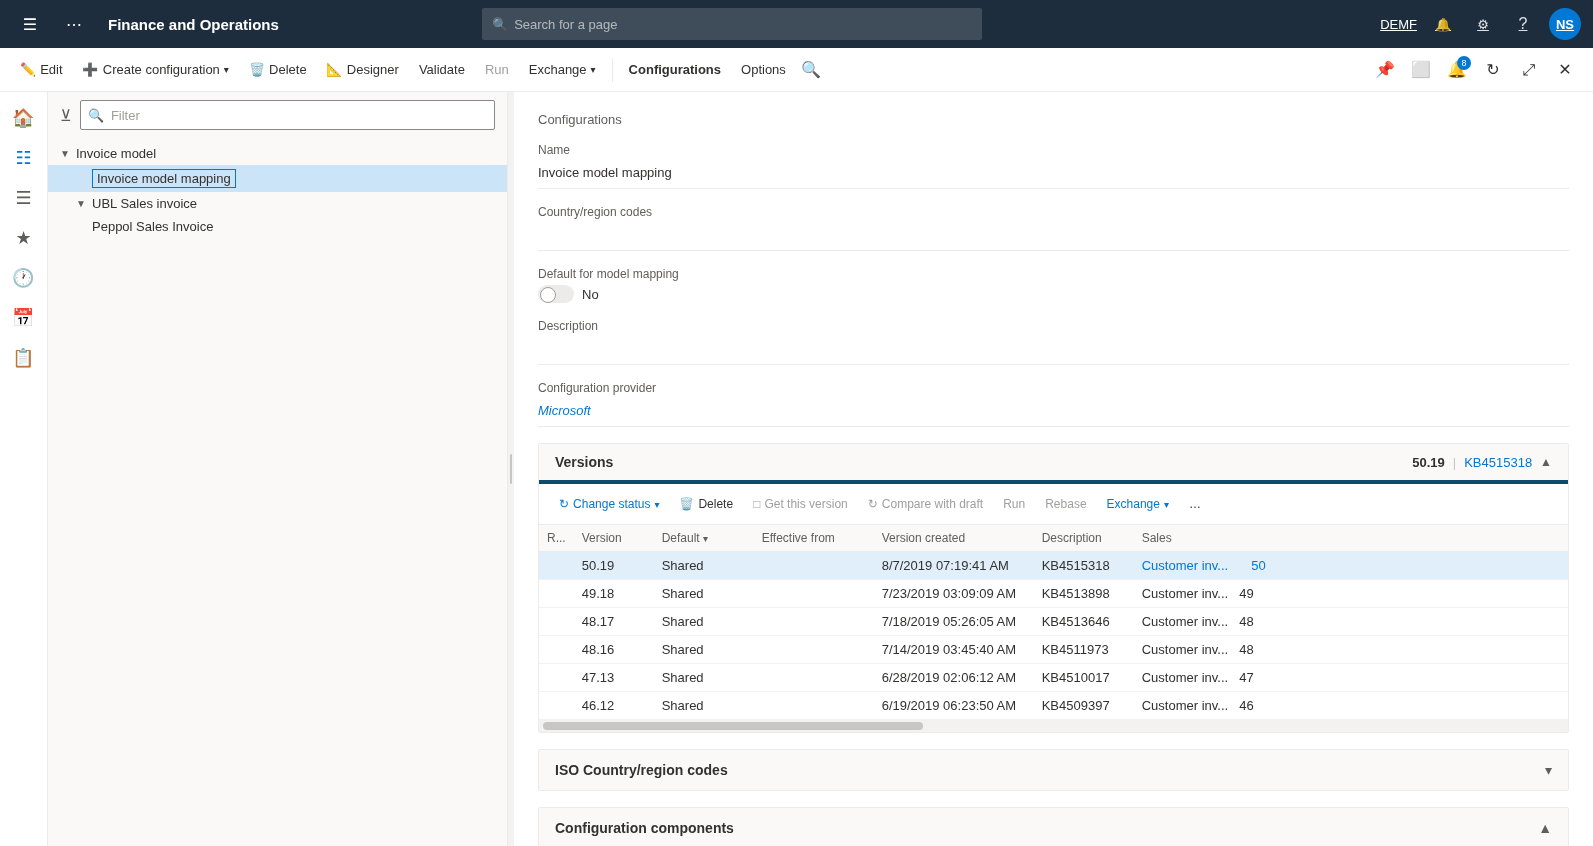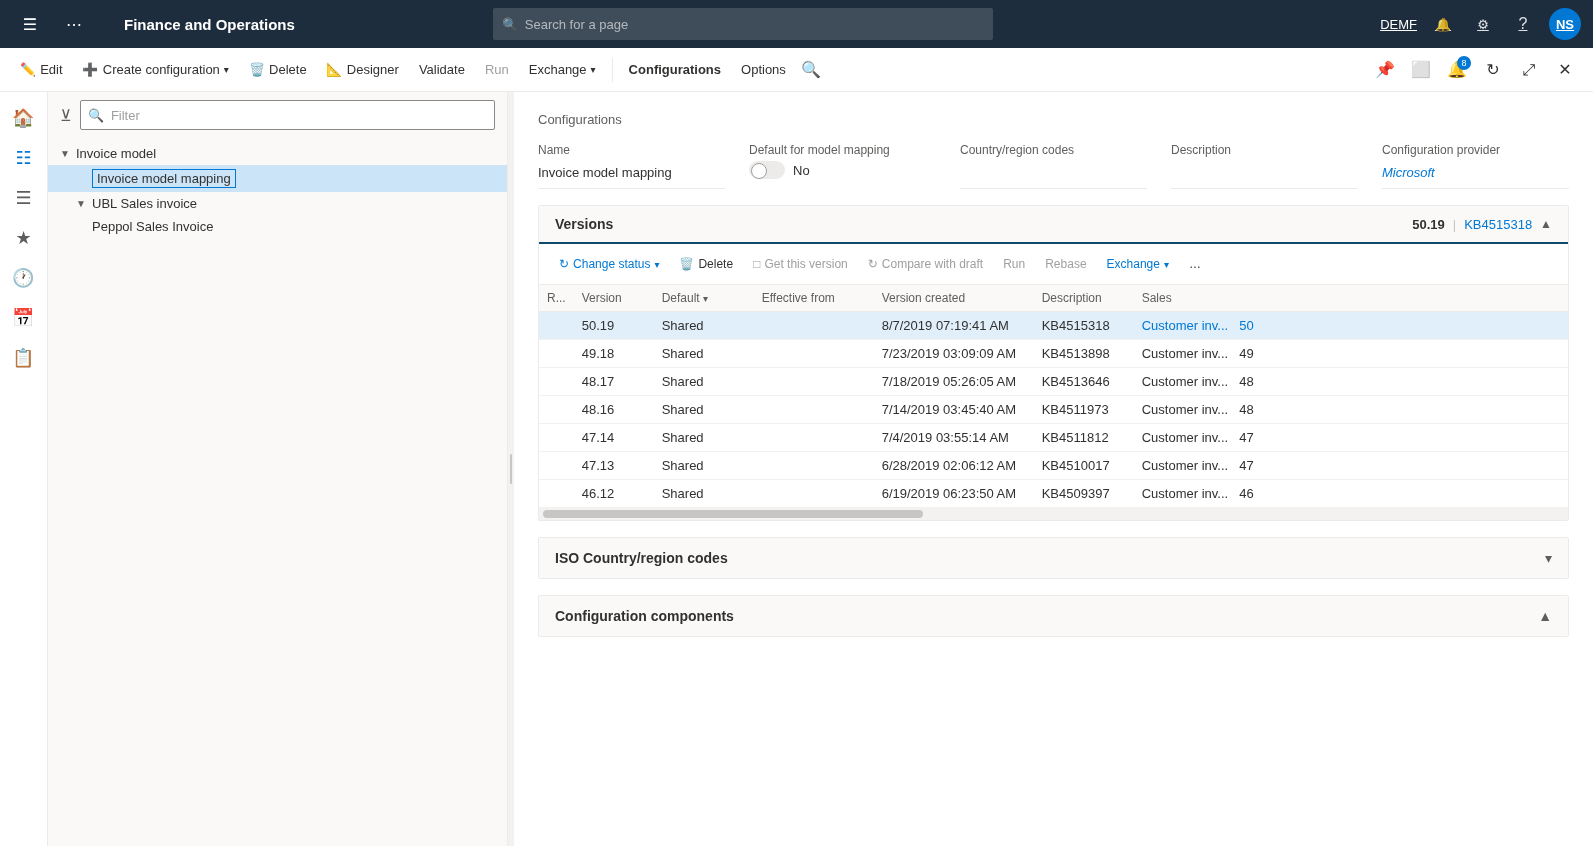--- a/index.html
+++ b/index.html
@@ -12,21 +12,21 @@
       display: flex;
       align-items: center;
       padding: 0 12px;
       gap: 8px;
       color: white;
     }
     .top-nav .app-name {
       color: white;
       font-size: 15px;
       font-weight: 600;
-      margin-left: 24px;
+      margin-left: 8px;
       white-space: nowrap;
     }
     .top-nav .search-bar {
       flex: 1;
       max-width: 500px;
       margin: 0 auto;
       background: rgba(255,255,255,0.15);
       border-radius: 2px;
       display: flex;
       align-items: center;
@@ -196,21 +196,21 @@
     .resize-handle::after {
       content: ''; display: block; width: 2px; height: 30px;
       background: #c8c6c4; border-radius: 2px;
     }
 
     
     .section-title { font-size: 13px; color: #605e5c; margin-bottom: 16px; }
 
     .form-grid {
       display: grid;
-      grid-template-columns: 1fr 1fr 1fr 1fr 1fr;
+      grid-template-columns: 1fr;
       gap: 16px 24px;
       margin-bottom: 16px;
     }
     .form-field label { font-size: 12px; color: #605e5c; display: block; margin-bottom: 4px; }
     .form-field .field-value {
       font-size: 13px; color: #323130;
       border-bottom: 1px solid #edebe9;
       padding: 4px 0;
       min-height: 28px;
     }
@@ -238,21 +238,21 @@
     .versions-section {
       border: 1px solid #edebe9;
       border-radius: 2px;
       margin-bottom: 16px;
     }
     .versions-header {
       display: flex;
       align-items: center;
       padding: 10px 16px;
       background: #faf9f8;
-      border-bottom: 2px solid #0c4a6e;
+      border-bottom: 4px solid #0c4a6e;
     }
     .versions-title { font-weight: 600; font-size: 14px; }
     .versions-badge {
       margin-left: auto;
       display: flex;
       align-items: center;
       gap: 8px;
       font-size: 13px;
       color: #323130;
     }
@@ -442,29 +442,29 @@
 
   <div class="main-content">
     <div class="section-title">Configurations</div>
 
     <div class="form-grid">
       <div class="form-field">
         <label>Name</label>
         <div class="field-value">Invoice model mapping</div>
       </div>
       <div class="form-field">
+        <label>Country/region codes</label>
+        <div class="field-value"></div>
+      </div>
+      <div class="form-field">
         <label>Default for model mapping</label>
         <div class="toggle-wrap">
           <div class="toggle"></div>
           <span>No</span>
         </div>
-      </div>
-      <div class="form-field">
-        <label>Country/region codes</label>
-        <div class="field-value"></div>
       </div>
       <div class="form-field">
         <label>Description</label>
         <div class="field-value"></div>
       </div>
       <div class="form-field">
         <label>Configuration provider</label>
         <div class="field-value link">Microsoft</div>
       </div>
     </div>
@@ -528,21 +528,21 @@
             </tr>
           </thead>
           <tbody id="versions-tbody">
           <tr class="selected">
     <td></td>
     <td>50.19</td>
     <td>Shared</td>
     <td></td>
     <td>8/7/2019 07:19:41 AM</td>
     <td>KB4515318</td>
-    <td style="color:#0078d4">Customer inv...&nbsp;&nbsp;<span style="margin-left:4px;">50</span></td>
+    <td style="color:#0078d4">Customer inv...&nbsp;&nbsp;<span style="margin-left:16px;">50</span></td>
   </tr>
               <tr>
     <td></td>
     <td>49.18</td>
     <td>Shared</td>
     <td></td>
     <td>7/23/2019 03:09:09 AM</td>
     <td>KB4513898</td>
     <td style="color:#323130">Customer inv...&nbsp;&nbsp;<span style="margin-left:4px;">49</span></td>
   </tr>
@@ -556,29 +556,20 @@
     <td style="color:#323130">Customer inv...&nbsp;&nbsp;<span style="margin-left:4px;">48</span></td>
   </tr>
               <tr>
     <td></td>
     <td>48.16</td>
     <td>Shared</td>
     <td></td>
     <td>7/14/2019 03:45:40 AM</td>
     <td>KB4511973</td>
     <td style="color:#323130">Customer inv...&nbsp;&nbsp;<span style="margin-left:4px;">48</span></td>
-  </tr>
-              <tr>
-    <td></td>
-    <td>47.14</td>
-    <td>Shared</td>
-    <td></td>
-    <td>7/4/2019 03:55:14 AM</td>
-    <td>KB4511812</td>
-    <td style="color:#323130">Customer inv...&nbsp;&nbsp;<span style="margin-left:4px;">47</span></td>
   </tr>
               <tr>
     <td></td>
     <td>47.13</td>
     <td>Shared</td>
     <td></td>
     <td>6/28/2019 02:06:12 AM</td>
     <td>KB4510017</td>
     <td style="color:#323130">Customer inv...&nbsp;&nbsp;<span style="margin-left:4px;">47</span></td>
   </tr>

